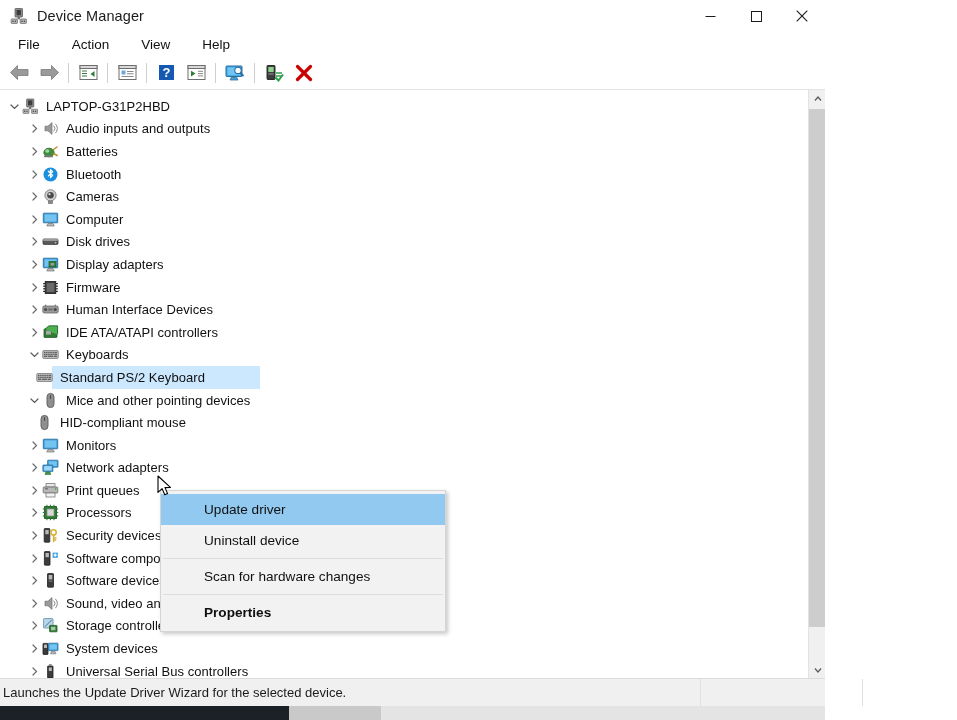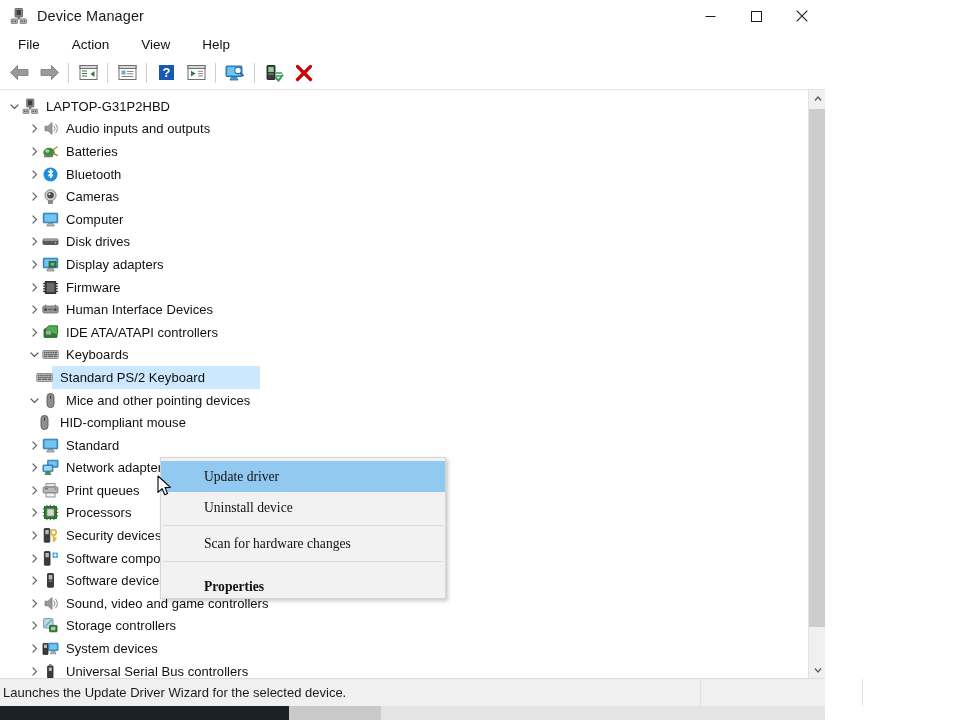--- a/index.html
+++ b/index.html
@@ -142,38 +142,37 @@
   .sb-track { flex: 1; position: relative; background: #f0f0f0; }
   .sb-thumb {
     position: absolute; left: 0; right: 0;
     top: 2px; height: 518px;
     background: #cdcdcd;
   }
 
   
   .ctx-menu {
     position: absolute;
-    left: 160px; top: 367px;
+    left: 160px; top: 400px;
     width: 286px;
     background: #f2f2f2;
     border: 1px solid #d5d5d5;
     box-shadow: 2px 2px 4px rgba(0,0,0,0.22);
     z-index: 50;
     padding: 3px 0;
-    font-family: Liberation Serif, serif;
   }
   .ctx-item {
     height: 31px;
     display: flex; align-items: center;
     padding-left: 43px;
     font-size: 13.6px; color: #101010;
     white-space: nowrap;
   }
   .ctx-item.highlight { background: #91c9f0; }
-  .ctx-item.bold { font-weight: bold; align-items: flex-end; }
+  .ctx-item.bold { font-weight: bold; }
   .ctx-sep {
     height: 1px; background: #dcdcdc;
     margin: 2px 2px;
   }
 
   
   .cursor {
     position: absolute;
     left: 157px; top: 385px;
     z-index: 60;
@@ -637,21 +636,21 @@
               <path d="M3 1 L6.5 4.5 L3 8" fill="none" stroke="#6a6a6a" stroke-width="1.2" stroke-linecap="round"></path>
             </svg>
         </span>
         <span class="node-icon">
           <svg class="ico" viewBox="0 0 17 17">
             <rect x="1.3" y="2.2" width="14.4" height="9.6" rx="0.6" fill="#3a9ad9" stroke="#2b6fa0" stroke-width="0.9"></rect>
             <rect x="2.6" y="3.4" width="11.8" height="7.2" fill="#74c4f0"></rect>
             <path d="M6 12.5 L11 12.5 L12.3 15 L4.7 15 Z" fill="#b5b5b5" stroke="#7a7a7a" stroke-width="0.7"></path>
           </svg>
         </span>
-        <span class="node-label">Standard</span>
+        <span class="node-label">Monitors</span>
       </div>
 
       <div class="node depth1">
         <span class="chev">
           <svg width="9" height="9" viewBox="0 0 9 9">
               <path d="M3 1 L6.5 4.5 L3 8" fill="none" stroke="#6a6a6a" stroke-width="1.2" stroke-linecap="round"></path>
             </svg>
         </span>
         <span class="node-icon">
           <svg class="ico" viewBox="0 0 17 17">

